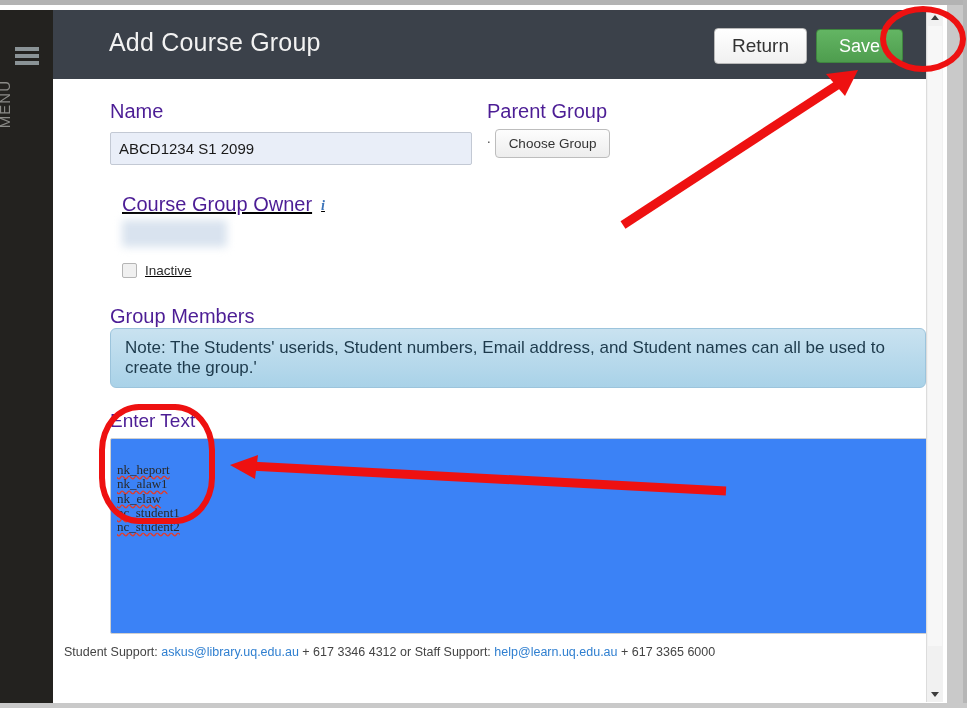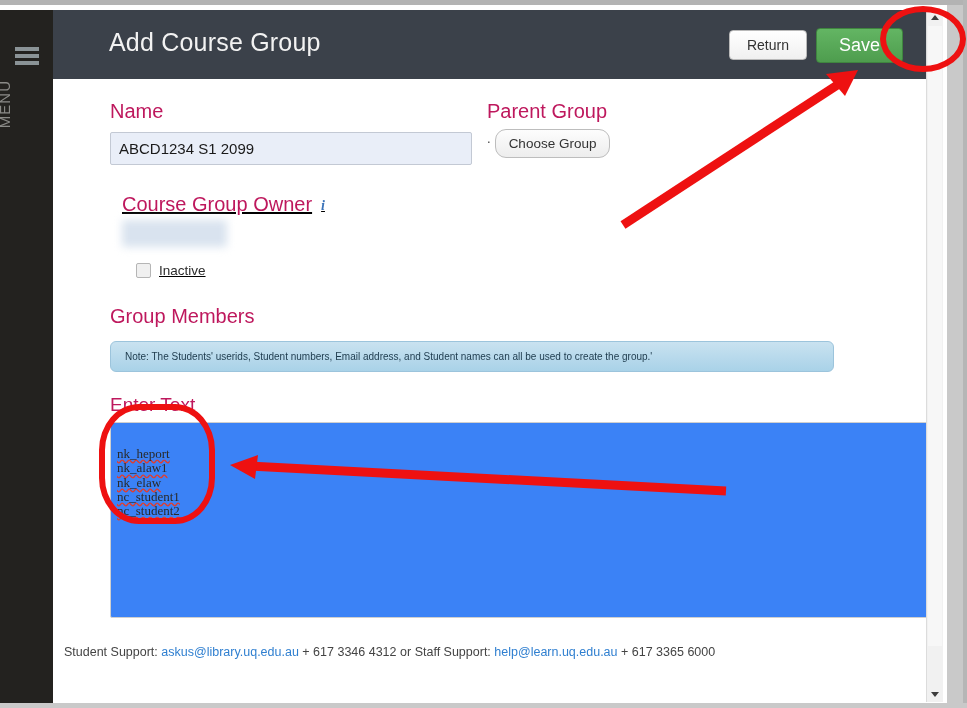--- a/index.html
+++ b/index.html
@@ -124,21 +124,21 @@
   .header-buttons {
     position: absolute;
     right: 30px;
     top: 18px;
     display: flex;
     gap: 9px;
     align-items: center;
   }
   .btn {
     font-family: "Liberation Sans", sans-serif;
-    font-size: 14px;
+    font-size: 19px;
     color: #333;
     background: linear-gradient(#ffffff, #f0f0f0);
     border: 1px solid #b9b9b9;
     border-radius: 4px;
     padding: 6px 17px;
     cursor: pointer;
     line-height: 1.15;
   }
   .btn-save {
     color: #ffffff;
@@ -151,21 +151,21 @@
   
   .content {
     position: absolute;
     left: 53px; top: 74px;
     width: 894px;
     height: 595px;
     background: #ffffff;
   }
   .field-label {
     font-size: 20px;
-    color: #be185d;
+    color: #4c1d95;
     font-weight: normal;
   }
   .name-block { position: absolute; left: 57px; top: 21px; }
   .name-input {
     display: block;
     margin-top: 9px;
     width: 344px;
     height: 21px;
     padding: 5px 8px;
     font-size: 15px;
@@ -180,21 +180,21 @@
   .parent-row { margin-top: 6px; display: flex; align-items: center; }
   .tiny-dot {
     font-size: 13px; color: #444; margin-right: 4px; line-height: 1;
     position: relative; top: -5px;
   }
   .choose-btn {
     font-size: 13.5px;
     color: #333;
     background: linear-gradient(#fdfdfd, #ededed);
     border: 1px solid #bdbdbd;
-    border-radius: 11px;
+    border-radius: 4px;
     padding: 6px 13px;
     cursor: pointer;
     font-family: "Liberation Sans", sans-serif;
   }
 
   .owner-block { position: absolute; left: 69px; top: 114px; text-decoration: underline; }
   .owner-head { display: flex; align-items: flex-end; }
   .info-icon {
     margin-left: 9px;
     color: #3b73b9;
@@ -211,48 +211,46 @@
     width: 105px;
     height: 27px;
     background: #d9e3ef;
     filter: blur(4px);
     border-radius: 2px;
   }
   .inactive-row {
     margin-top: 16px;
     display: flex;
     align-items: center;
-    margin-left: 14px;
   }
   .checkbox {
     width: 13px; height: 13px;
     border: 1px solid #b5b5b5;
     background: #f0f0f0;
     border-radius: 2px;
     margin-right: 8px;
     cursor: pointer;
   }
   .inactive-label { font-size: 13.5px; color: #2c2c2c; }
 
   .members-block { position: absolute; left: 57px; top: 226px; }
   .note-banner {
-    margin-top: 13px;
-    width: 724px;
+    width: 816px;
     background: linear-gradient(#c9e2f0, #a9d2e8);
     border: 1px solid #9cc4dc;
     border-radius: 6px;
     padding: 9px 14px;
-    font-size: 10px;
+    font-size: 17px;
     color: #1d3a4c;
     box-sizing: border-box;
   }
   .enter-text-label {
     margin-top: 22px;
     font-size: 19px;
-    color: #be185d;
+    color: #4c1d95;
   }
   .members-textarea {
     display: block;
     margin-top: 6px;
     width: 832px;
     height: 196px;
     box-sizing: border-box;
     padding: 24px 6px;
     border: 1px solid #cfcfcf;
     border-radius: 2px;

